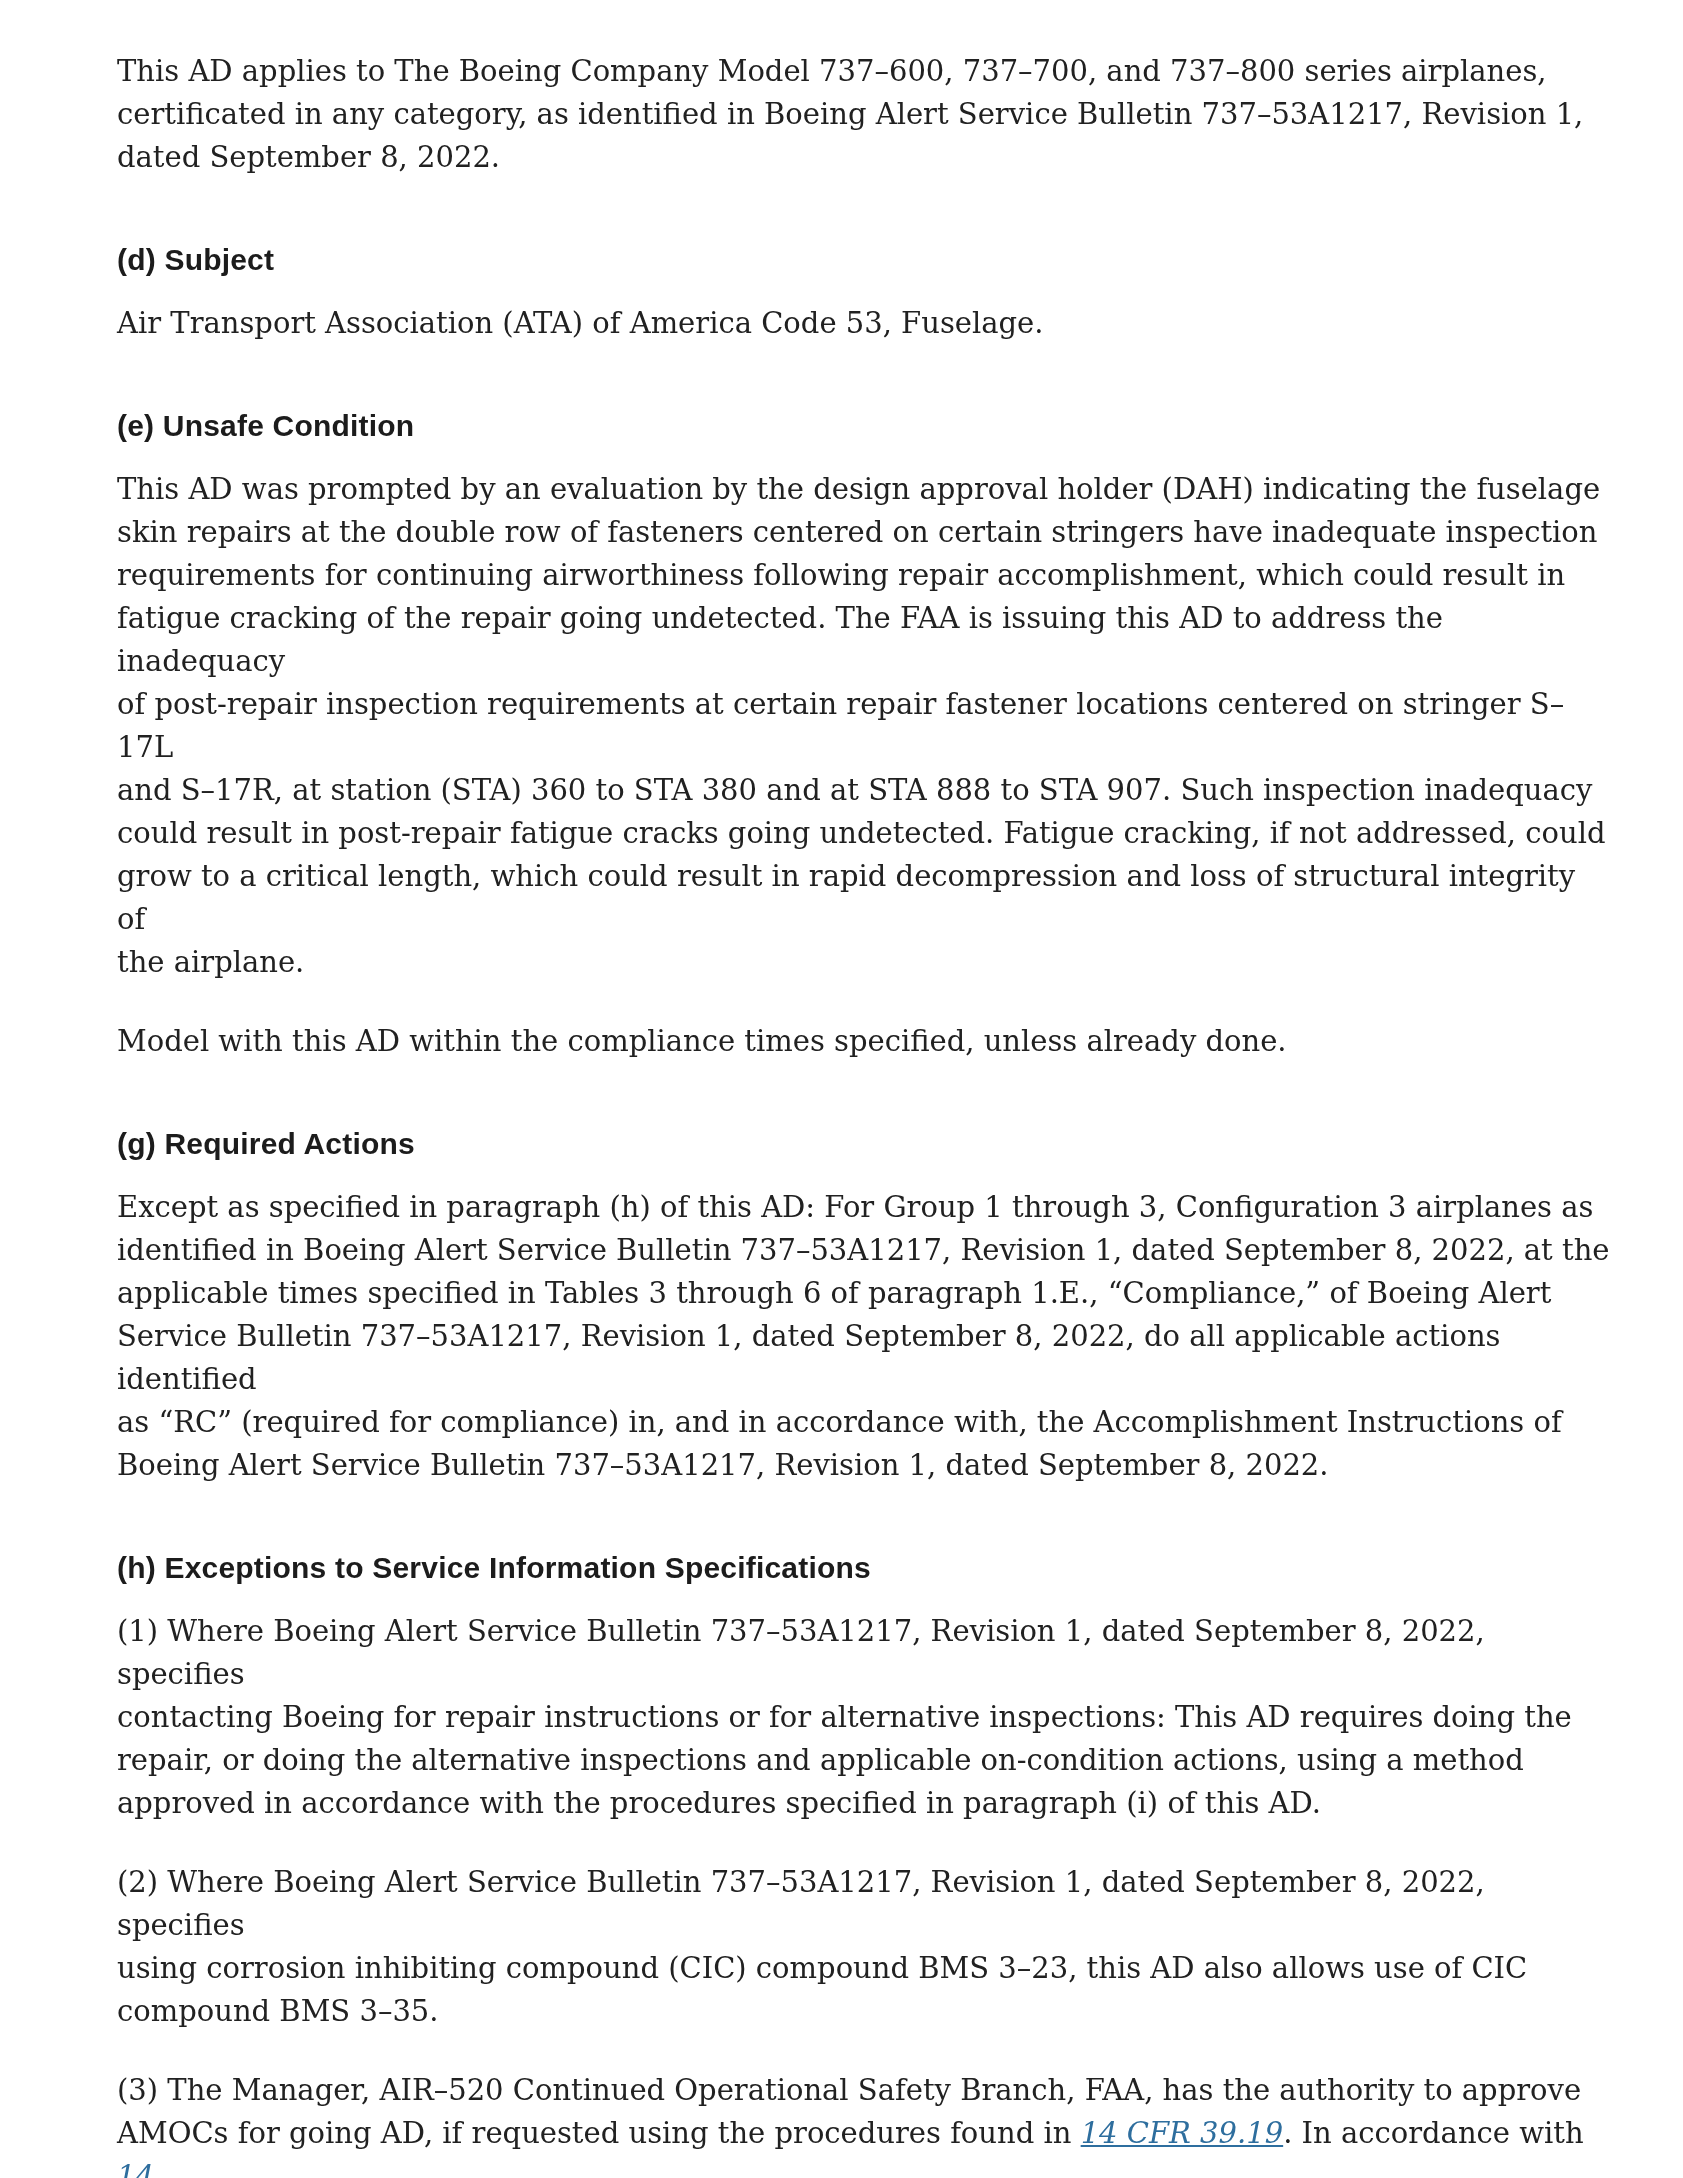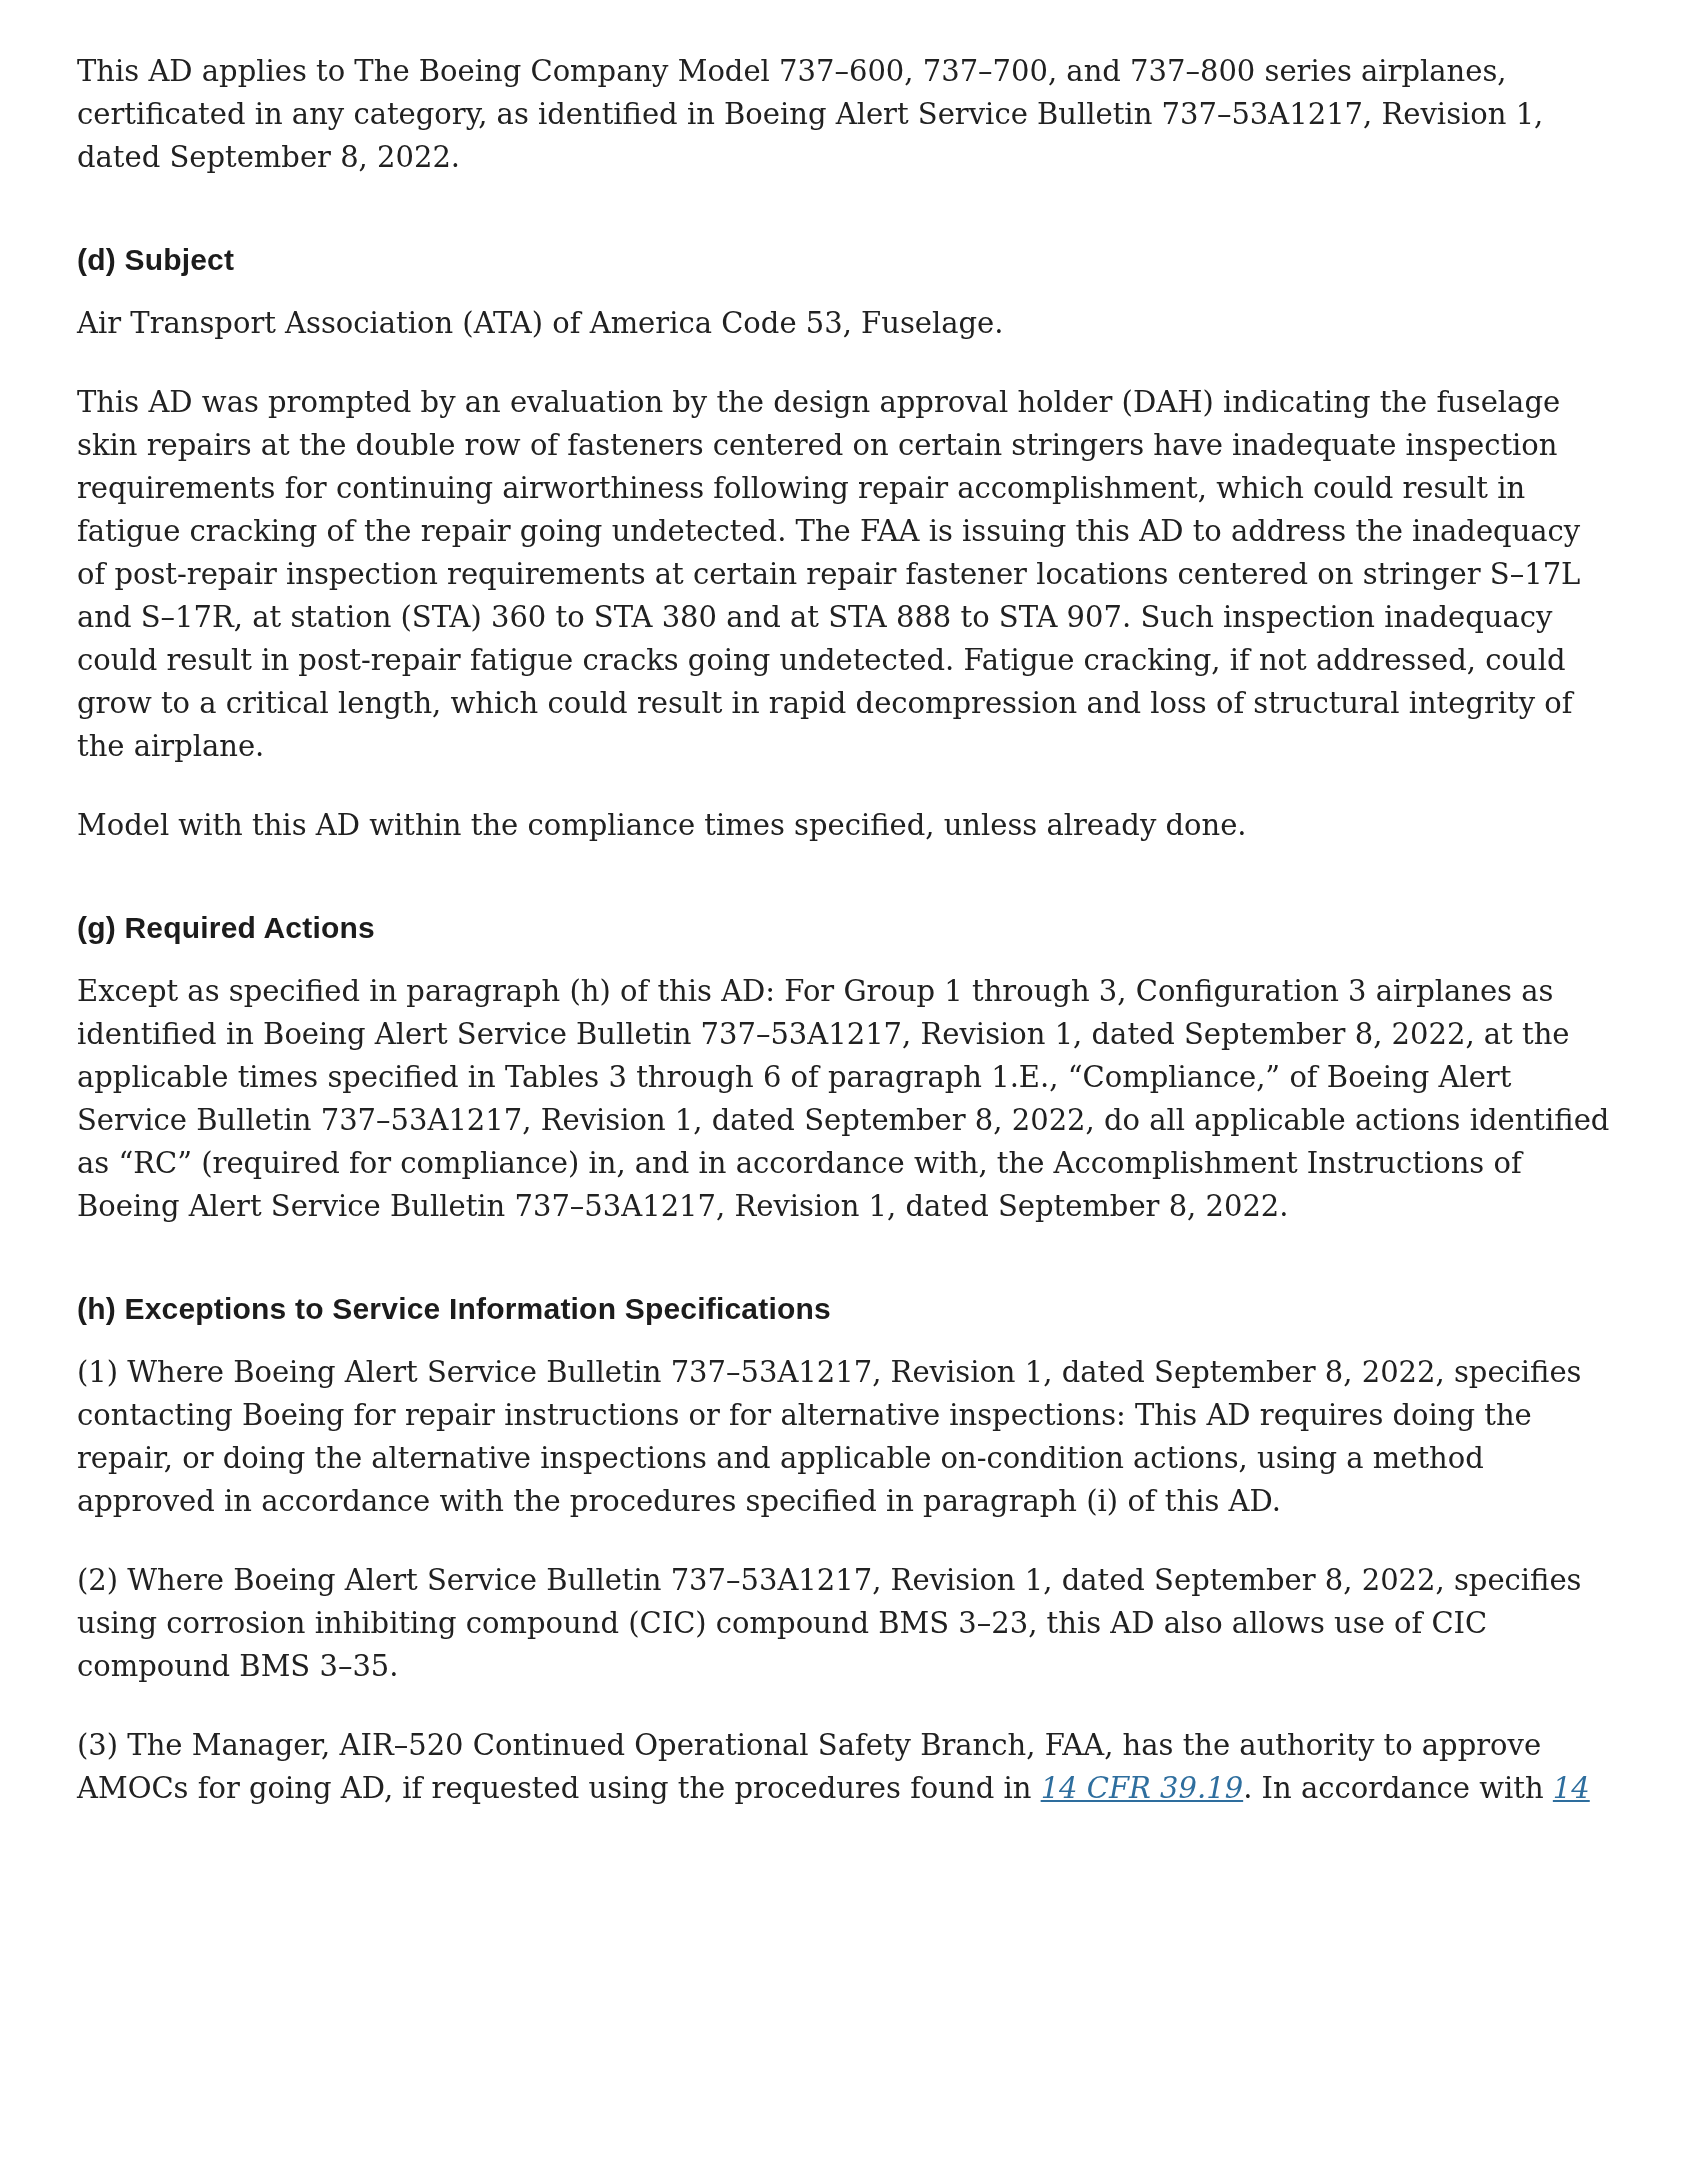--- a/index.html
+++ b/index.html
@@ -7,21 +7,21 @@
     padding: 0;
     background: #ffffff;
   }
   .page {
     position: relative;
     width: 1683px;
     height: 2178px;
     background: #ffffff;
     overflow: hidden;
     box-sizing: border-box;
-    padding: 50px 71px 0 77px;
+    padding: 50px 71px 0 117px;
     color: #212121;
     font-family: "DejaVu Serif", "Liberation Serif", serif;
   }
   p.body-para {
     margin: 0 0 36px 0;
     font-size: 29px;
     line-height: 43px;
     white-space: pre-line;
     color: #212121;
   }
@@ -48,20 +48,21 @@
 
 <div class="page">
 
   <p class="body-para">This AD applies to The Boeing Company Model 737–600, 737–700, and 737–800 series airplanes,
 certificated in any category, as identified in Boeing Alert Service Bulletin 737–53A1217, Revision 1,
 dated September 8, 2022.</p>
 
   <h2 class="section-heading first-section">(d) Subject</h2>
   <p class="body-para">Air Transport Association (ATA) of America Code 53, Fuselage.</p>
 
+  <h2 class="section-heading">(e) Unsafe Condition</h2>
   <p class="body-para">This AD was prompted by an evaluation by the design approval holder (DAH) indicating the fuselage
 skin repairs at the double row of fasteners centered on certain stringers have inadequate inspection
 requirements for continuing airworthiness following repair accomplishment, which could result in
 fatigue cracking of the repair going undetected. The FAA is issuing this AD to address the inadequacy
 of post-repair inspection requirements at certain repair fastener locations centered on stringer S–17L
 and S–17R, at station (STA) 360 to STA 380 and at STA 888 to STA 907. Such inspection inadequacy
 could result in post-repair fatigue cracks going undetected. Fatigue cracking, if not addressed, could
 grow to a critical length, which could result in rapid decompression and loss of structural integrity of
 the airplane.</p>
 

